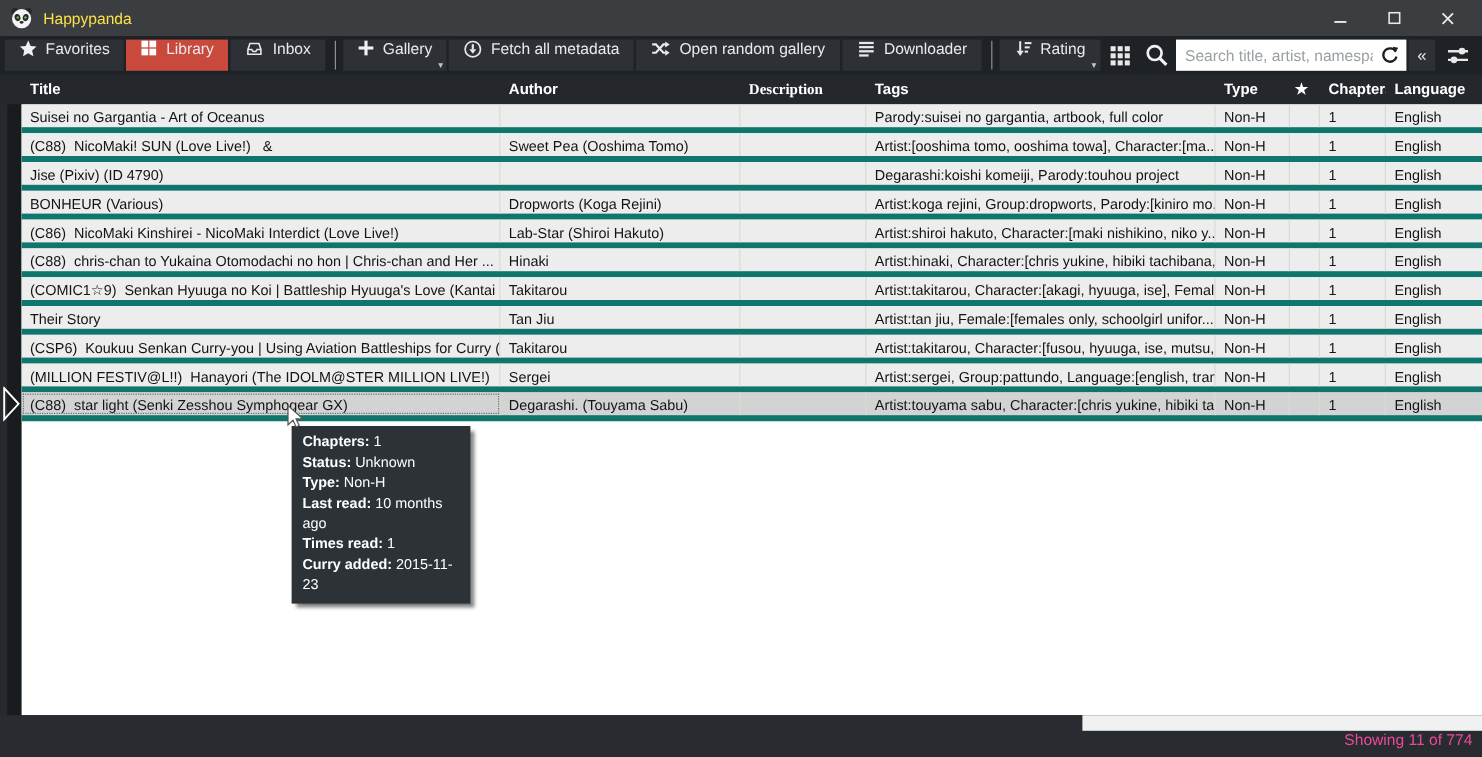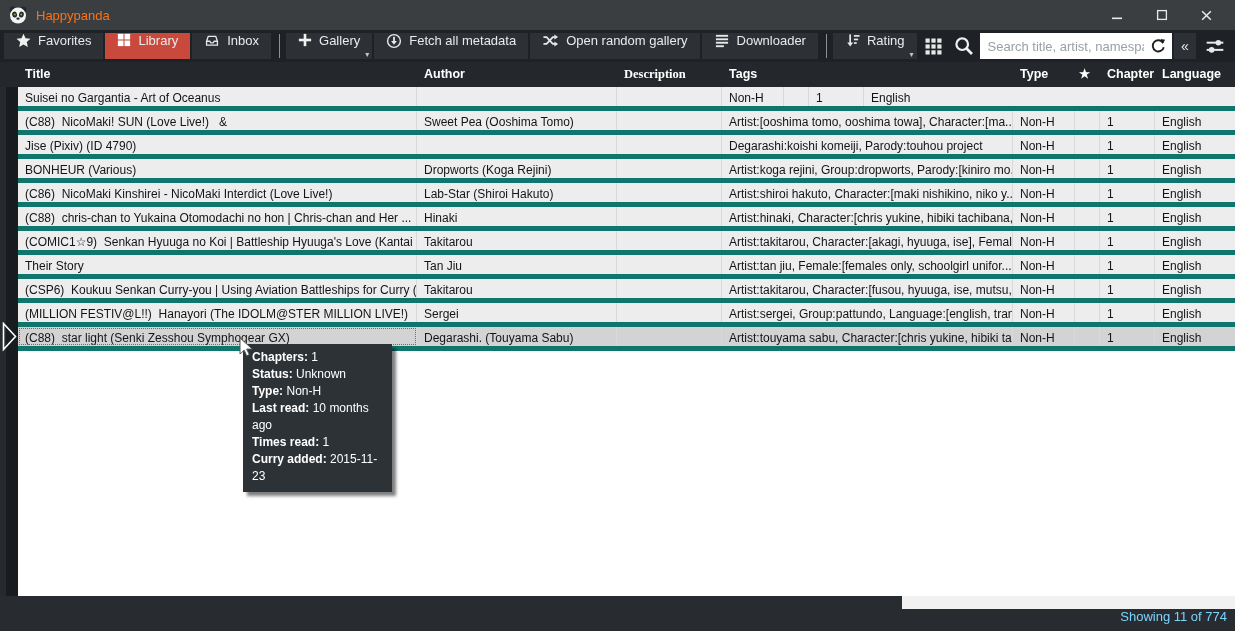--- a/index.html
+++ b/index.html
@@ -2,21 +2,21 @@
 <html style="--accent: #c9493c; --selection: #d3d3d4;"><head>
 <meta charset="utf-8">
 <style>
   * { margin:0; padding:0; box-sizing:border-box; }
   html,body { width:1235px; height:631px; overflow:hidden; }
   body { position:relative; background:#1f2226; font-family:"Liberation Sans", sans-serif; }
 
   
   .titlebar { position:absolute; top:0; left:0; width:1235px; height:30px;
     background:#3b3e41; display:flex; align-items:center; padding-left:8px; }
-  .app-title { color:#f97316; font-size:13px; margin-left:8px; }
+  .app-title { color:#fde047; font-size:13px; margin-left:8px; }
   .win-controls { position:absolute; right:6px; top:0; height:30px; display:flex; }
   .win-btn { width:45px; height:30px; display:flex; align-items:center; justify-content:center; }
 
   
   .toolbar { position:absolute; top:30px; left:0; width:1235px; height:32px;
     background:#1e2226; display:flex; align-items:center; padding:0 4px; }
   .tbtn { height:26px; background:#2d3136; color:#e9eaec; font-size:13px;
     display:flex; align-items:flex-start; padding:0 12px; margin-right:2px; position:relative; }
   .tbtn .lbl { margin-left:7px; white-space:nowrap; }
   .tbtn.active { background:var(--accent,#c9493c); }
@@ -45,29 +45,29 @@
   .gutter { position:absolute; top:87px; left:0; width:18px; height:509px; background:#26292d; }
   .gutter .track { position:absolute; left:6px; top:0; width:12px; height:100%; background:#191c1f; }
   .row { display:flex; height:24px; background:#ededee; border-bottom:5px solid #0f766e; }
   .row.selected { background:var(--selection,#d3d3d4); }
   .row.selected .cell.f-title { outline:1px dotted #6e6e6e; outline-offset:-2px; }
   .cell { font-size:12px; color:#141414; line-height:23px; padding:0 4px 0 7px;
     white-space:pre; overflow:hidden; border-right:1px solid #d9d9d9; }
   .cell:last-child { border-right:none; }
 
   
-  .tooltip { position:absolute; left:243px; top:344px; width:149px; background:#2d3237;
+  .tooltip { position:absolute; left:243px; top:355px; width:149px; background:#2d3237;
     color:#fff; font-size:12px; line-height:17px; padding:5px 9px 7px 9px;
     box-shadow:4px 4px 3px rgba(0,0,0,0.5); z-index:20; }
   .tooltip b { font-weight:bold; }
 
   
   .statusbar { position:absolute; left:0; top:596px; width:1235px; height:35px; background:#282c30; }
   .hscroll { position:absolute; right:0; top:0; width:333px; height:13px; background:#f1f1f1; }
-  .status-text { position:absolute; right:8px; bottom:7px; color:#7dd3fc; font-size:13px; }
+  .status-text { position:absolute; right:8px; bottom:7px; color:#ec4899; font-size:13px; }
 
   
   .cursor-main { position:absolute; left:239px; top:337px; z-index:30; }
   .cursor-gutter { position:absolute; left:2px; top:322px; z-index:30; }
 
   svg { display:block; }
 </style>
 </head>
 <body>
 
@@ -233,20 +233,21 @@
     <div class="track"></div>
   </div>
 
 <div class="content">
   <div>
 
       <div class="row">
         <div class="cell f-title c-title">Suisei no Gargantia - Art of Oceanus</div>
         <div class="cell c-author"></div>
         <div class="cell c-desc"></div>
+        <div class="cell c-tags">Parody:suisei no gargantia, artbook, full color</div>
         <div class="cell c-type">Non-H</div>
         <div class="cell c-star"></div>
         <div class="cell c-chap">1</div>
         <div class="cell c-lang">English</div>
       </div>
 
       <div class="row">
         <div class="cell f-title c-title">(C88)  NicoMaki! SUN (Love Live!)   &amp;</div>
         <div class="cell c-author">Sweet Pea (Ooshima Tomo)</div>
         <div class="cell c-desc"></div>

